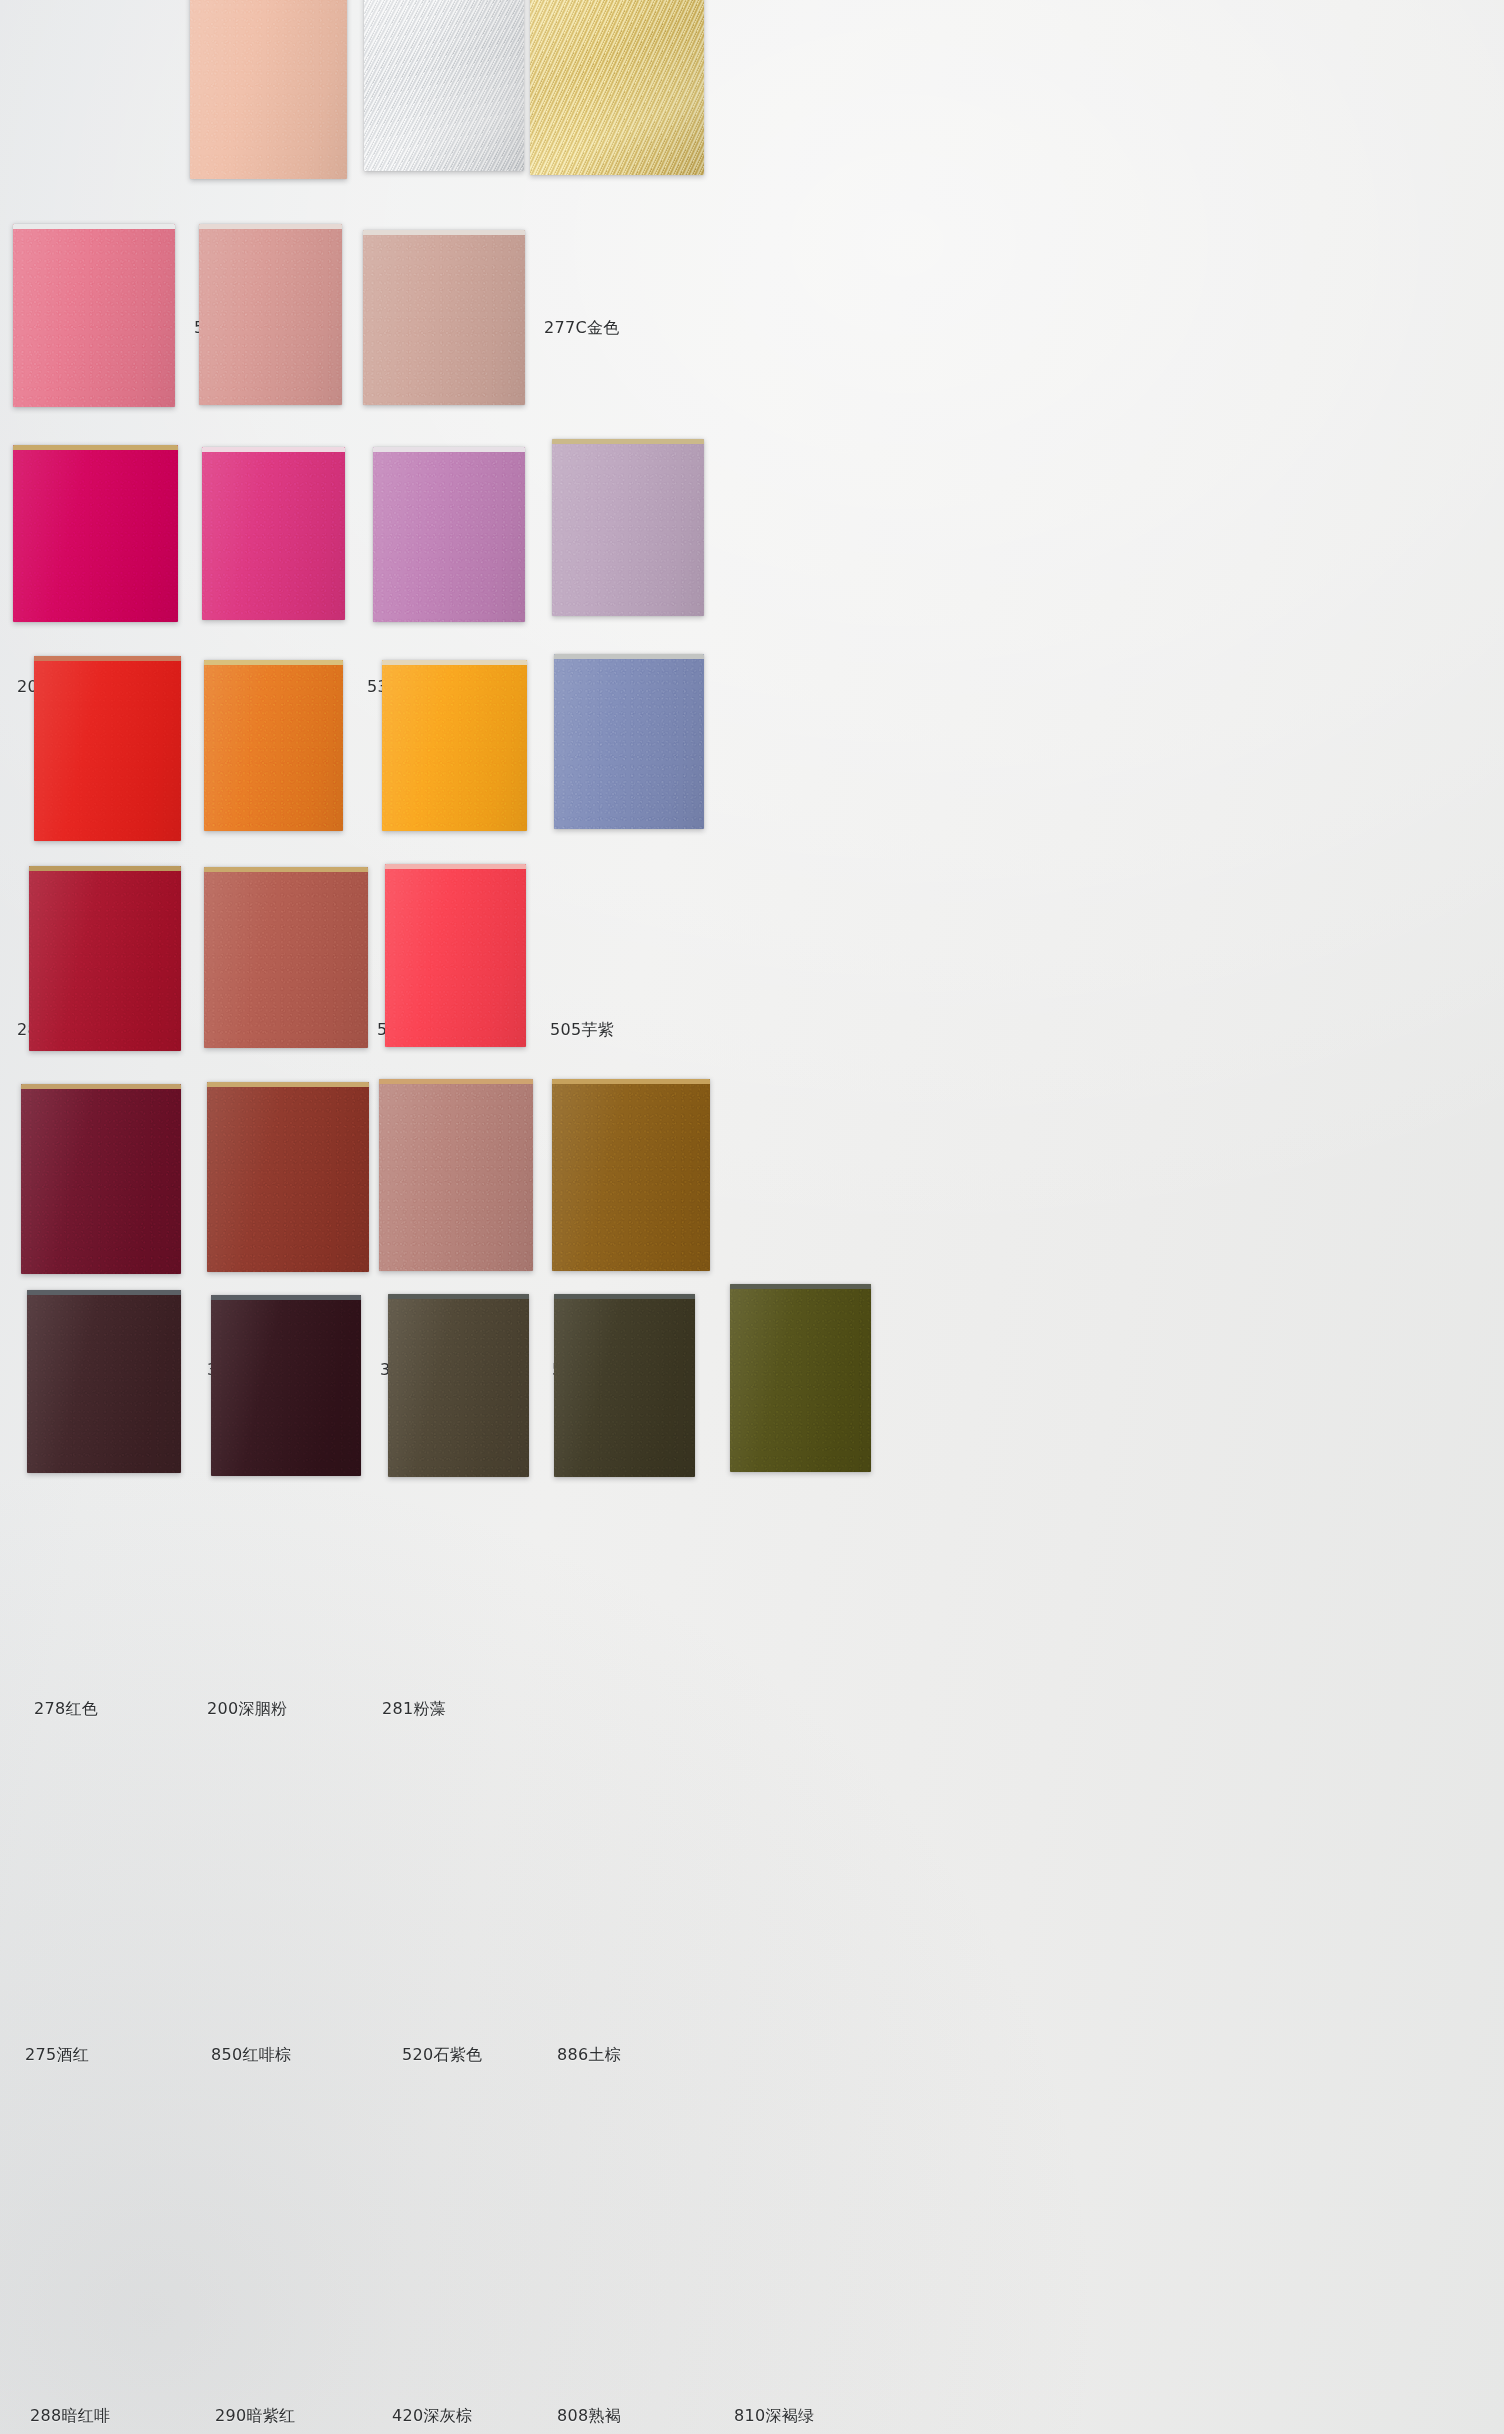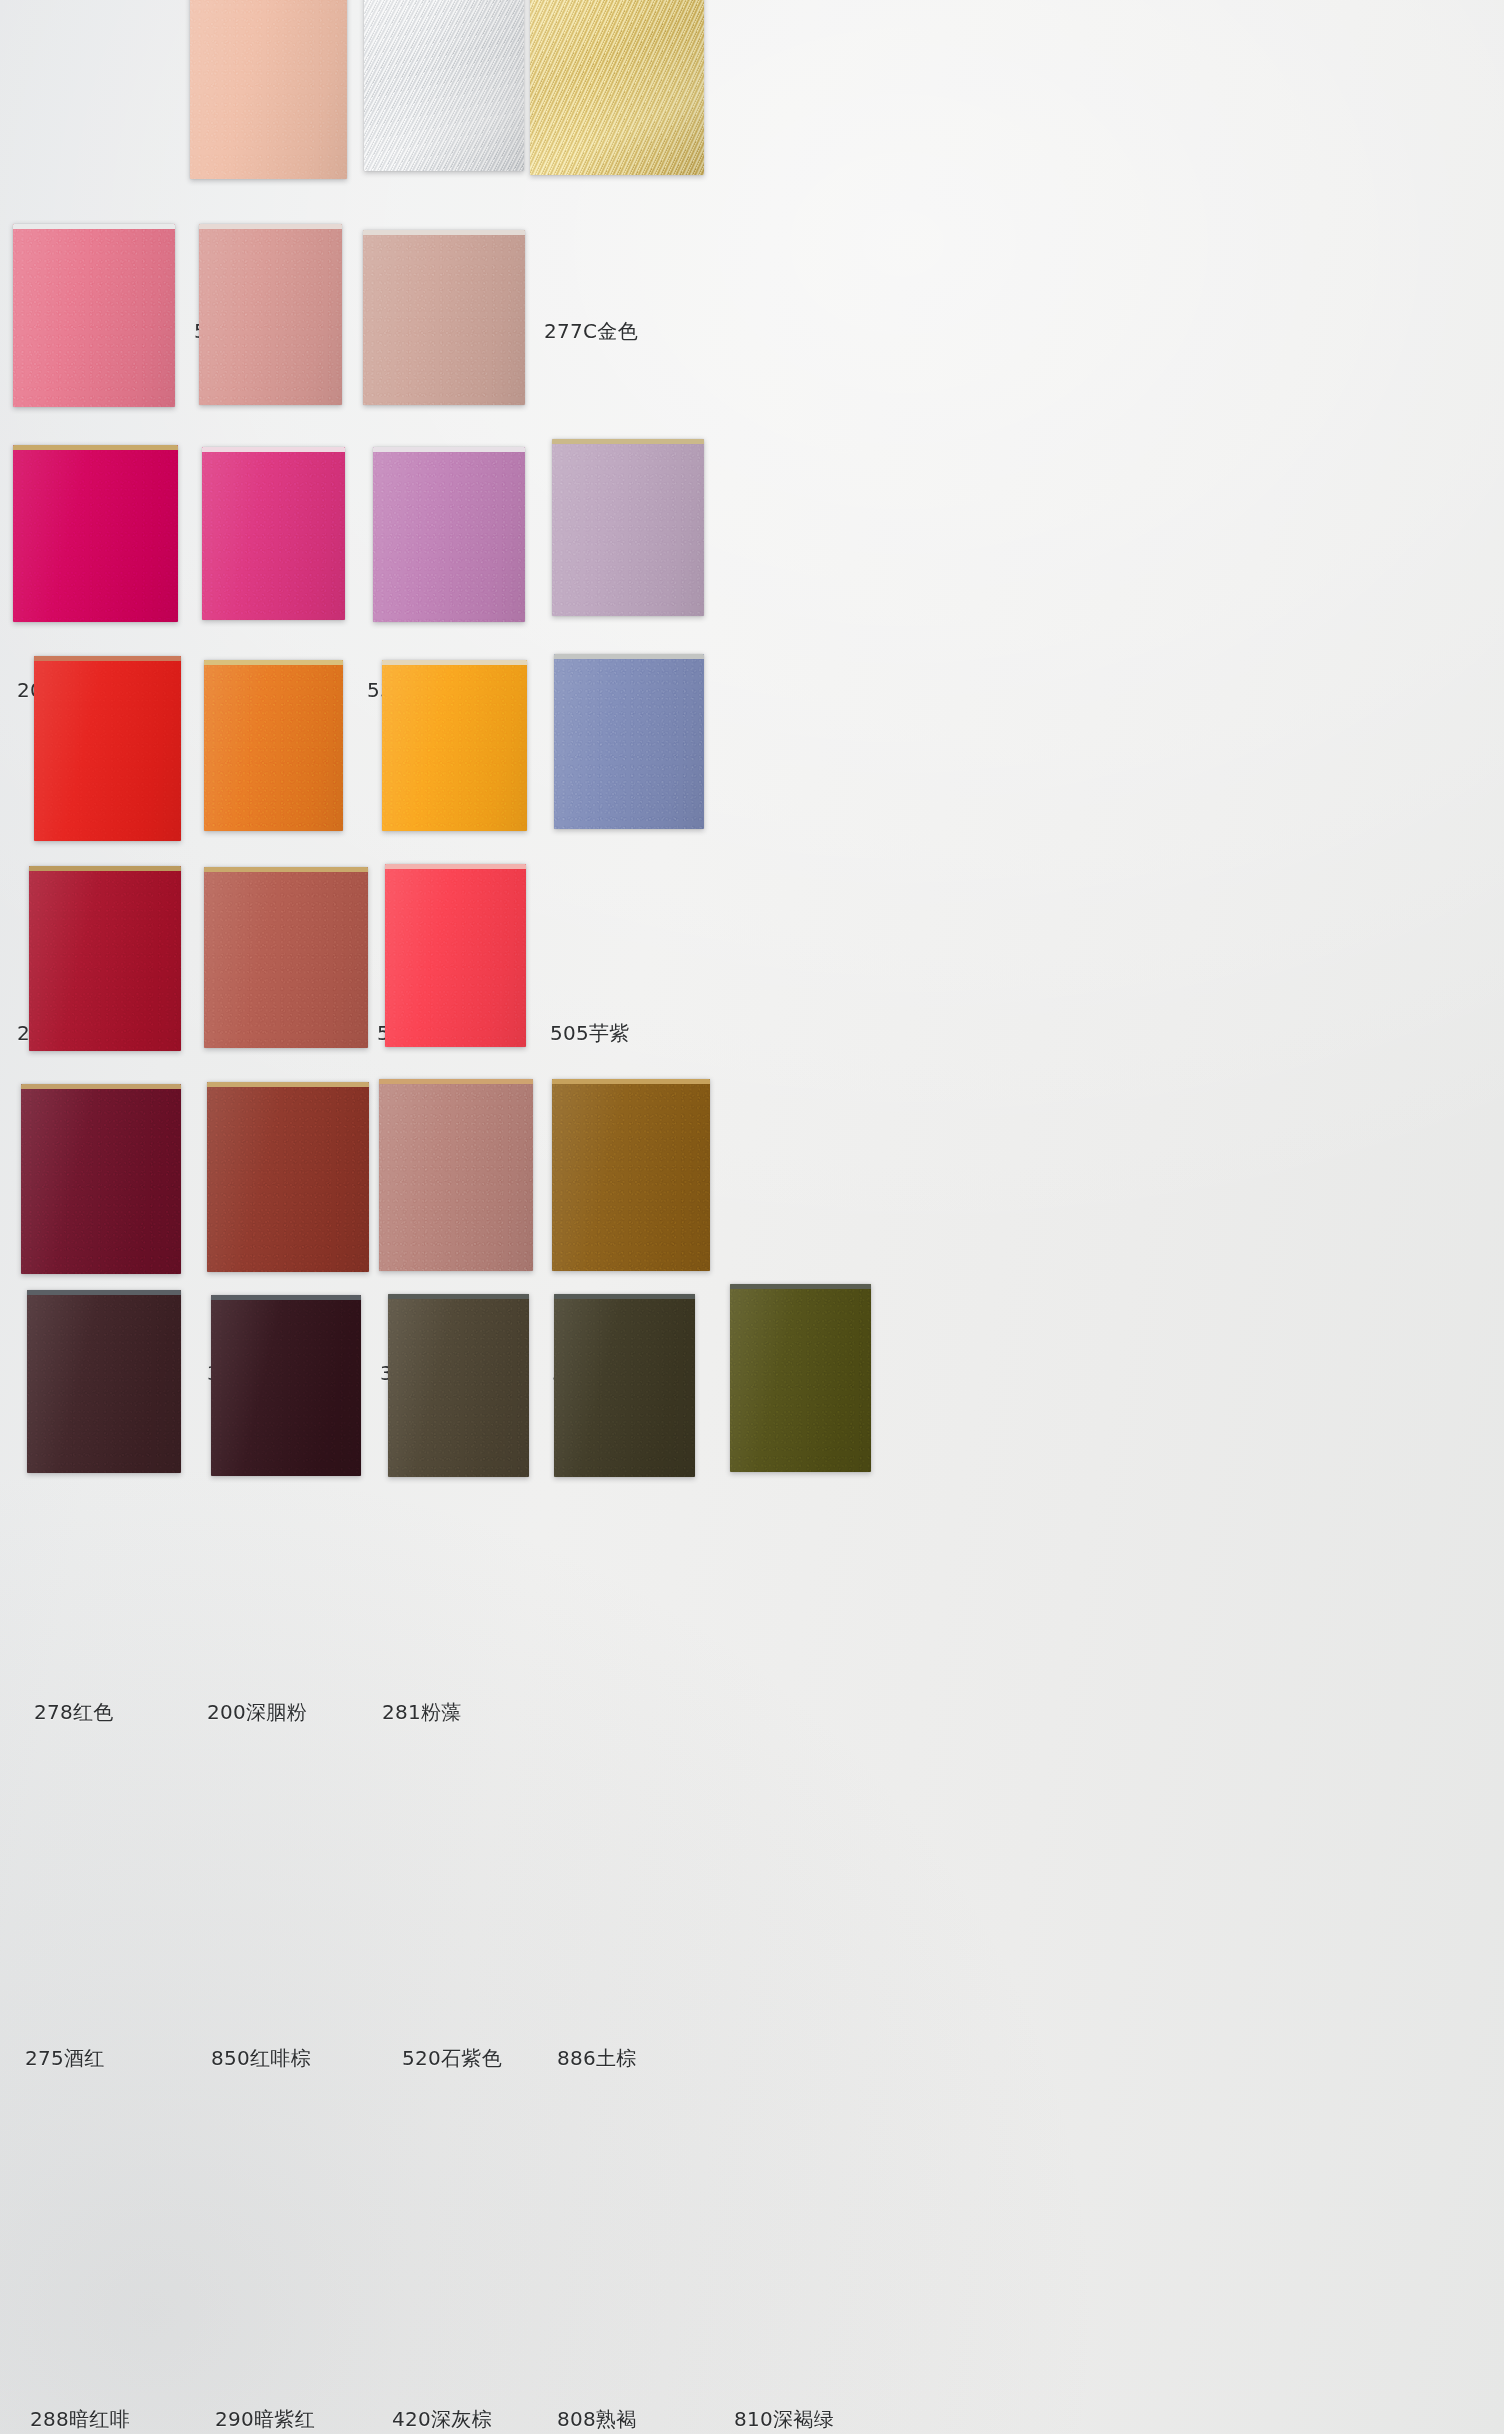--- a/index.html
+++ b/index.html
@@ -80,21 +80,21 @@
     left: 0; right: 0; top: 0;
     height: 4.8px;
     z-index: 3;
     border-radius: 1px 1px 0 0;
   }
 
   .label {
     position: absolute;
     white-space: nowrap;
     color: #2d2f31;
-    font-size: 20px;
+    font-size: 16px;
     letter-spacing: 0.3px;
     font-family: "DejaVu Sans", "Liberation Sans", sans-serif;
     text-shadow: 0 1px 1px rgba(255,255,255,0.55);
   }
 
   
   .metal-silver {
     background:
       repeating-linear-gradient(118deg, rgba(255,255,255,0.95) 0px, rgba(196,200,205,0.55) 1.9px, rgba(255,255,255,0.9) 3.8px, rgba(172,178,184,0.5) 5.7px),
       linear-gradient(160deg, #fdfdfd 0%, #dadde0 45%, #f4f5f6 75%, #cfd3d7 100%);

